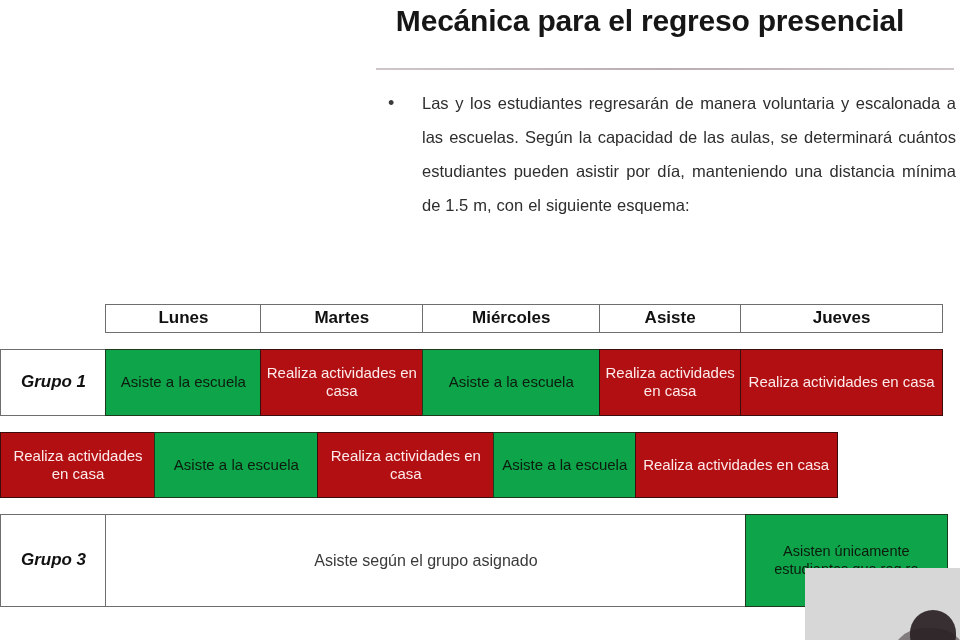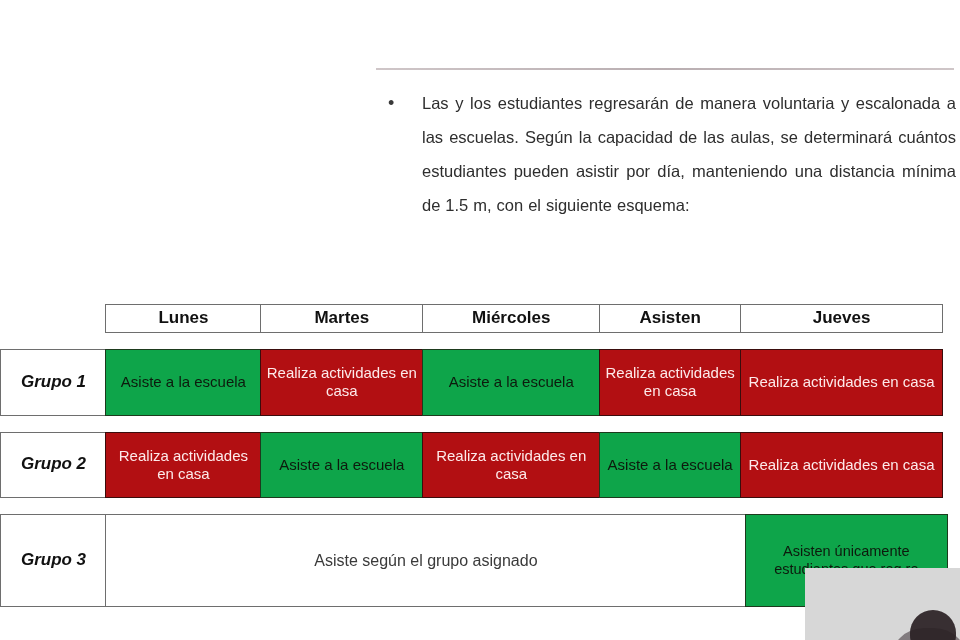--- a/index.html
+++ b/index.html
@@ -188,50 +188,50 @@
     border-radius: 40px 40px 0 0;
     background: #3a3034;
     opacity: 0.55;
   }
 </style>
 </head>
 <body>
 
 <div id="slide">
 
+  <div class="title">Mecánica para el regreso presencial</div>
 
   <div class="title-rule"></div>
 
   <div class="bullet-block">
     <div class="bullet-dot">•</div>
     <div class="bullet-text">Las y los estudiantes regresarán de manera voluntaria y escalonada a las escuelas. Según la capacidad de las aulas, se determinará cuántos estudiantes pueden asistir por día, manteniendo una distancia mínima de 1.5 m, con el siguiente esquema:</div>
   </div>
 
   <div class="sched-table">
 
     <div class="tbl-row row-head">
       <div class="cell c-label spacer"></div>
       <div class="cell c-lun head">Lunes</div>
       <div class="cell c-mar head">Martes</div>
       <div class="cell c-mie head">Miércoles</div>
-      <div class="cell c-jue head">Asisten</div>
+      <div class="cell c-jue head">Asiste</div>
       <div class="cell c-vie head">Jueves</div>
     </div>
 
     <div class="tbl-row row-g1">
       <div class="cell c-label label">Grupo 1</div>
       <div class="cell c-lun green">Asiste a la escuela</div>
       <div class="cell c-mar red">Realiza actividades en casa</div>
       <div class="cell c-mie green">Asiste a la escuela</div>
       <div class="cell c-jue red">Realiza actividades en casa</div>
       <div class="cell c-vie red">Realiza actividades en casa</div>
     </div>
 
     <div class="tbl-row row-g2">
-      <div class="cell c-label label">Grupo 2</div>
       <div class="cell c-lun red">Realiza actividades en casa</div>
       <div class="cell c-mar green">Asiste a la escuela</div>
       <div class="cell c-mie red">Realiza actividades en casa</div>
       <div class="cell c-jue green">Asiste a la escuela</div>
       <div class="cell c-vie red">Realiza actividades en casa</div>
     </div>
 
     <div class="tbl-row row-g3">
       <div class="cell c-label label">Grupo 3</div>
       <div class="cell c-merged plain">Asiste según el grupo asignado</div>

